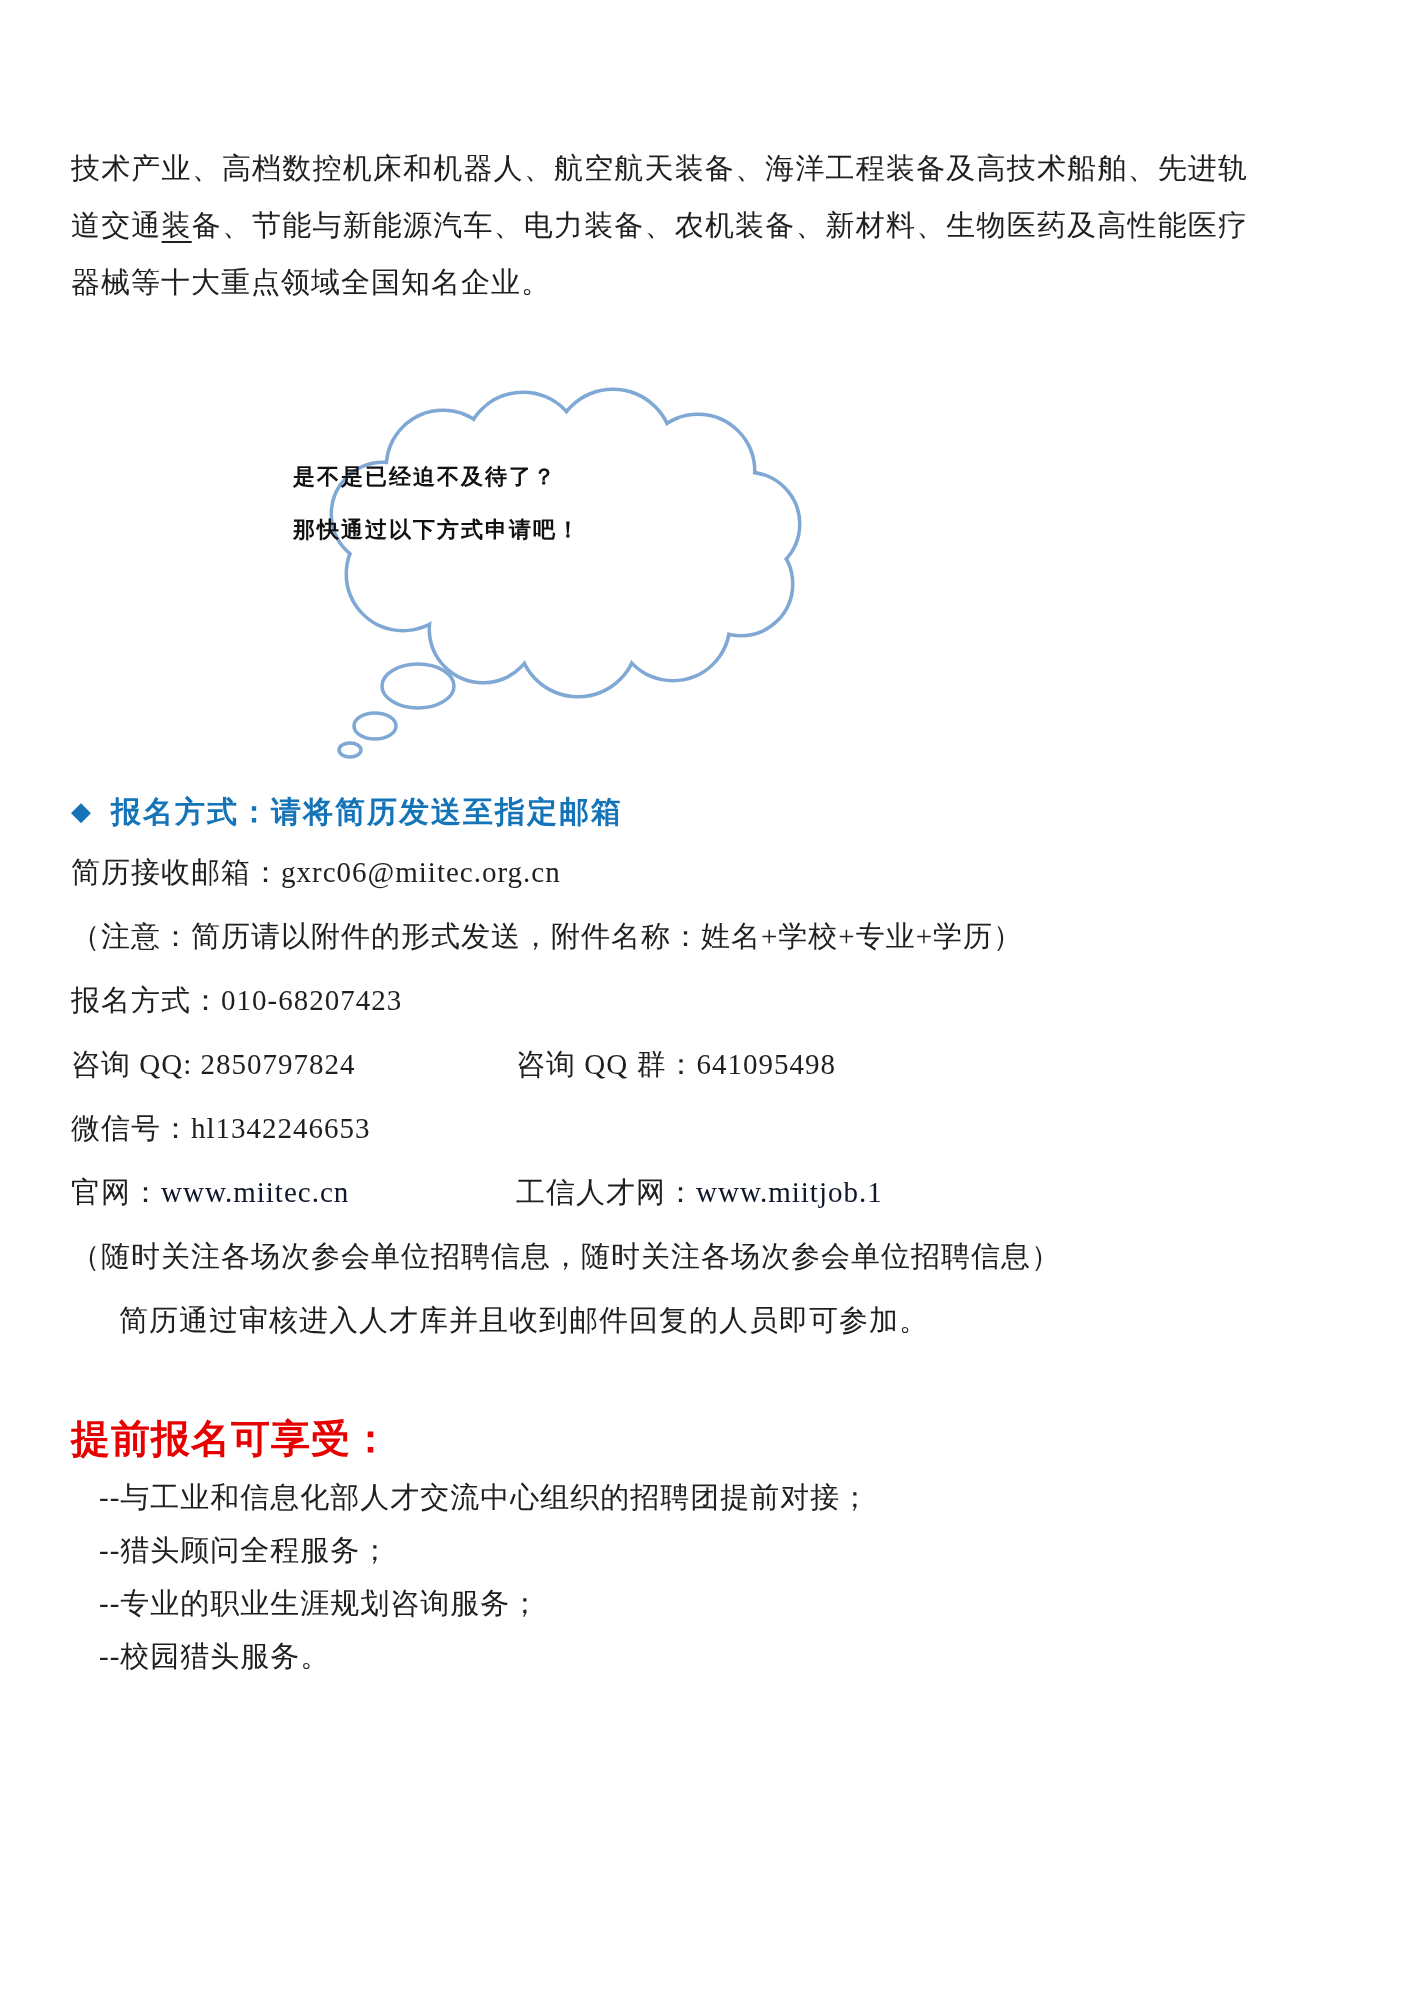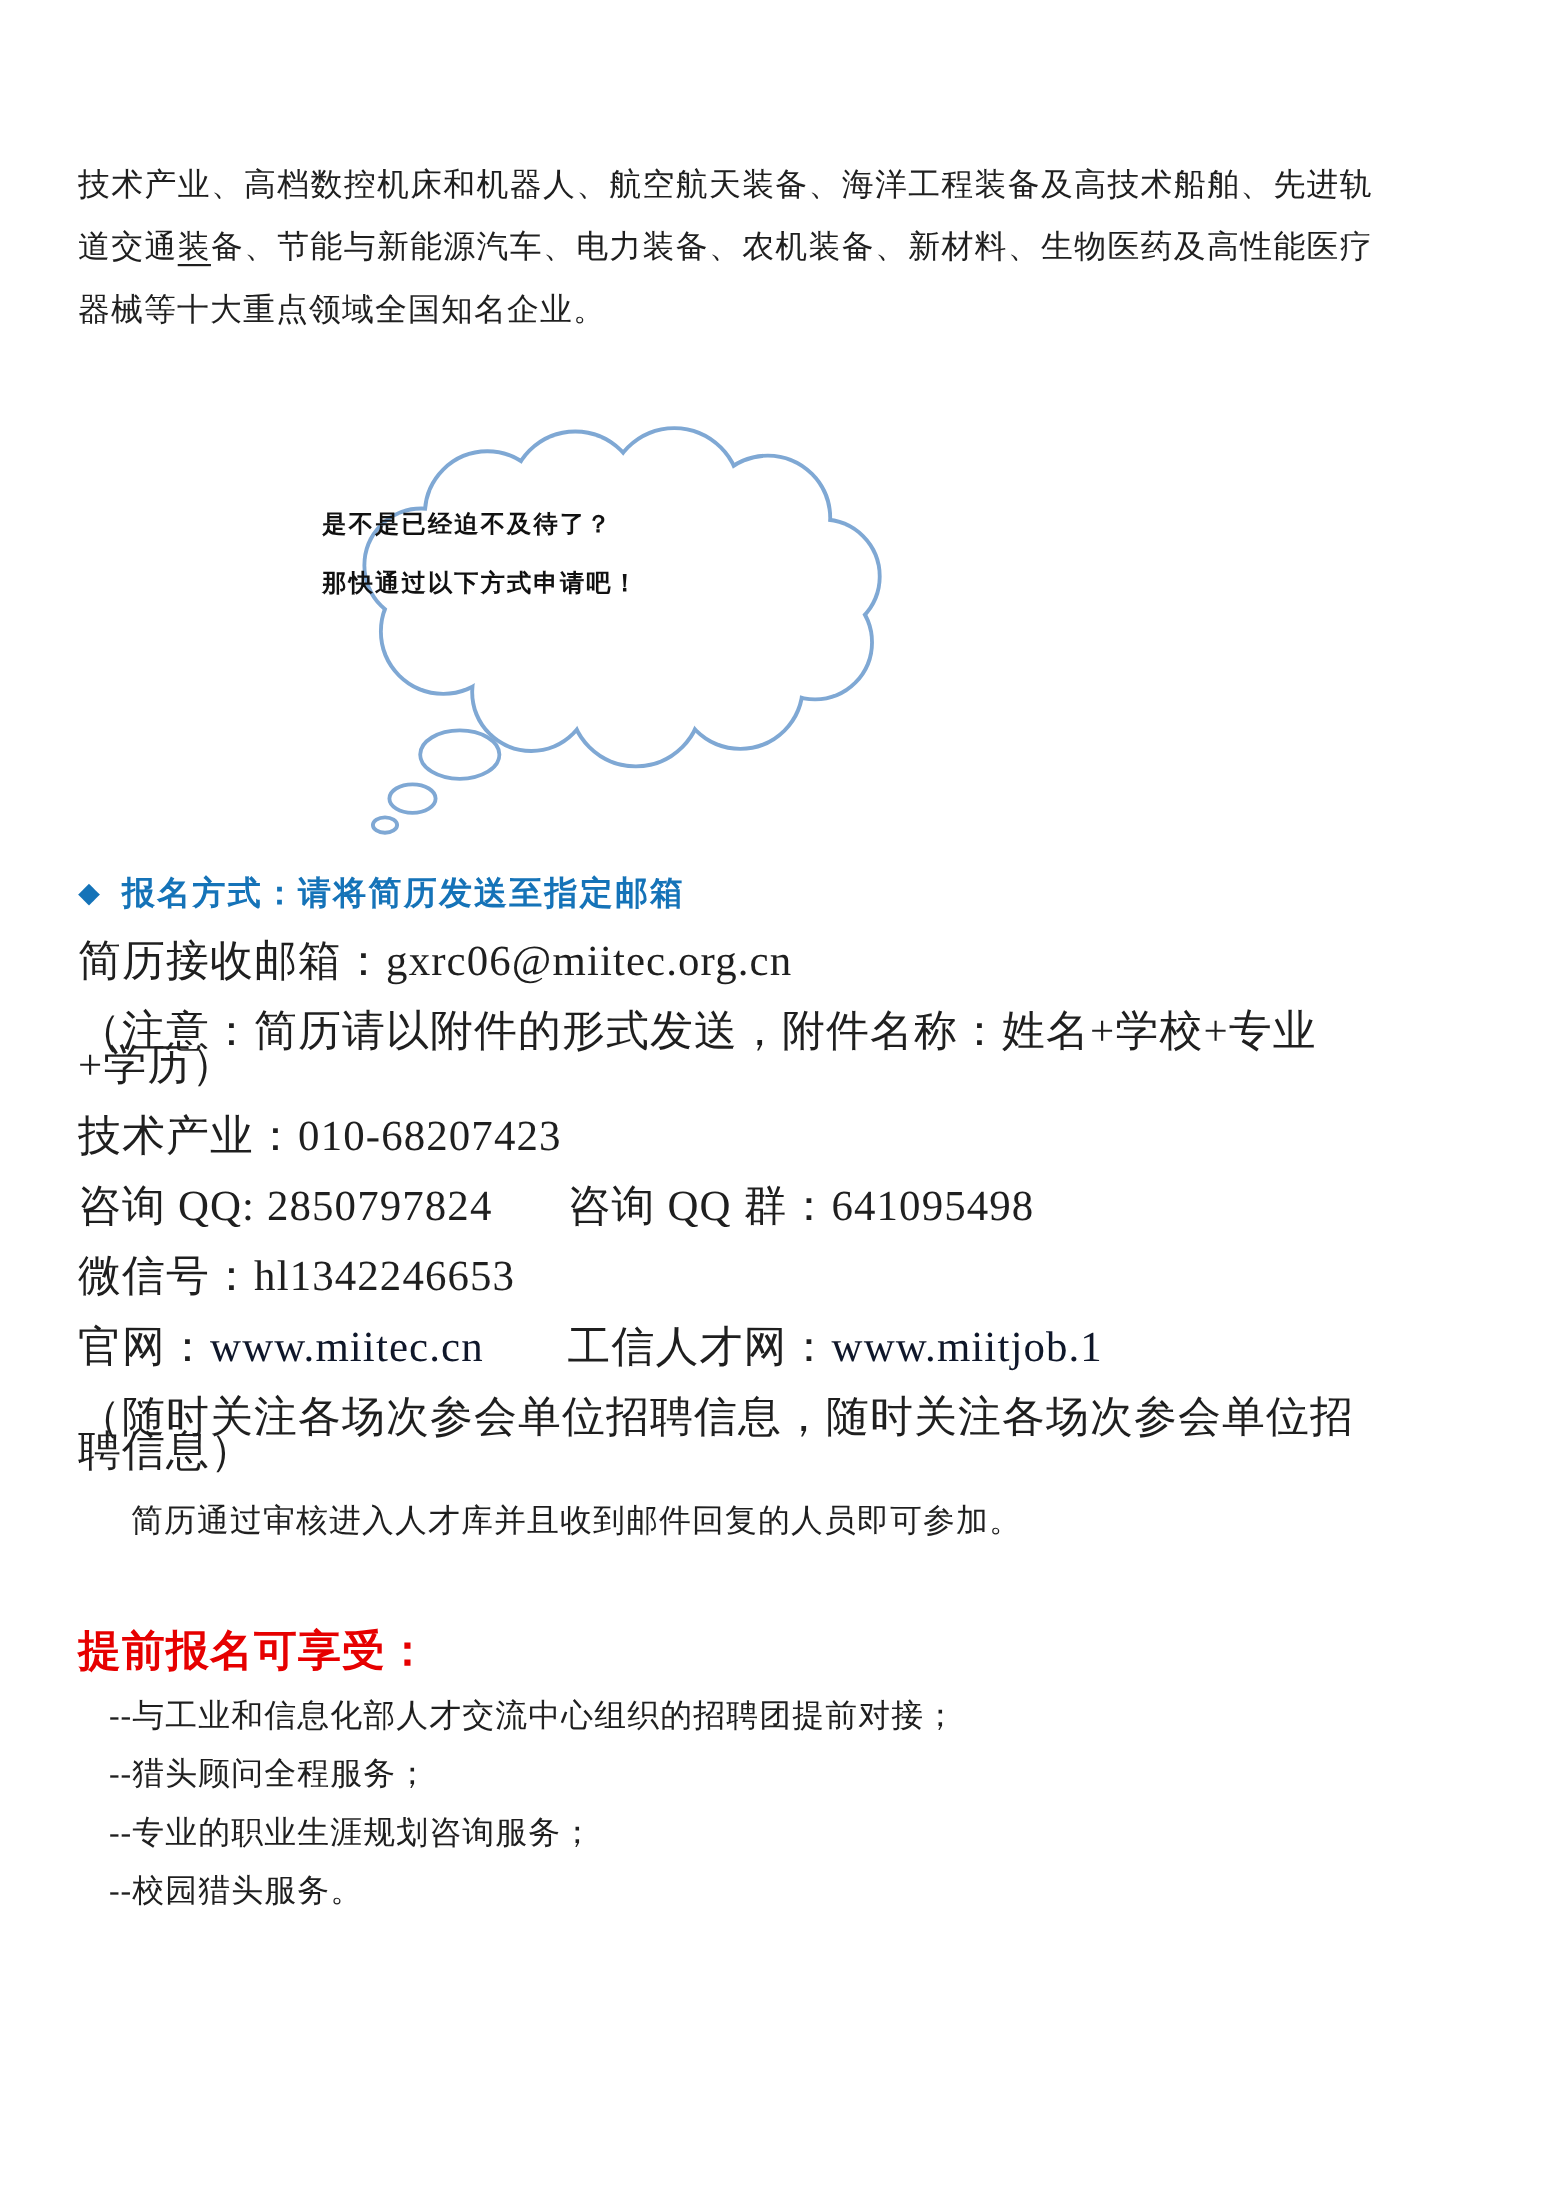--- a/index.html
+++ b/index.html
@@ -27,21 +27,21 @@
   .cloud-line1{top:151px;}
   .cloud-line2{top:221px;}
 
   h2.sec{
     font-size:30px;font-weight:bold;color:#1573b8;
     margin:22px 0 26px;letter-spacing:2px;line-height:38px;
   }
   h2.sec .diamond{font-size:26px;margin-right:18px;vertical-align:2px;color:#1573b8;}
   .sec2{margin-top:68px;}
 
-  .cline{font-size:39px;line-height:31px;margin:18px 0 33px;letter-spacing:1px;}
+  .cline{font-size:29px;line-height:31px;margin:18px 0 33px;letter-spacing:1px;}
   .col1{display:inline-block;min-width:445px;}
   .link{color:#0f172a;text-decoration:none;cursor:pointer;}
 
   .desc{margin:22px 0 0;padding-left:48px;font-size:29px;line-height:31px;letter-spacing:1px;}
 
   .red-head{
     margin:84px 0 24px;font-size:39px;font-weight:bold;
     color:#e60000;letter-spacing:1px;line-height:38px;
   }
   .bitem{font-size:29px;line-height:30px;margin:0 0 23px;padding-left:28px;letter-spacing:1px;}
@@ -97,21 +97,21 @@
       <div class="cloud-text cloud-line1" style="position:absolute;top:151px;">是不是已经迫不及待了？</div>
       <div class="cloud-text cloud-line2" style="position:absolute;top:204px;">那快通过以下方式申请吧！</div>
     </div>
 
     <h2 class="sec"><span class="diamond">◆</span><span>报名方式：请将简历发送至指定邮箱</span></h2>
 
     <p class="cline"><span>简历接收邮箱：</span><span>gxrc06@miitec.org.cn</span></p>
 
     <p class="cline">（注意：简历请以附件的形式发送，附件名称：姓名+学校+专业+学历）</p>
 
-    <p class="cline"><span>技术产业：</span><span>010-68207423</span></p>
+    <p class="cline"><span>报名方式：</span><span>010-68207423</span></p>
 
     <p class="cline"><span class="col1"><span>咨询 QQ: </span><span>2850797824</span></span><span><span>咨询 QQ 群：</span><span>641095498</span></span></p>
 
     <p class="cline"><span>微信号：</span><span>hl1342246653</span></p>
 
     <p class="cline"><span class="col1"><span>官网：</span><span class="link">www.miitec.cn</span></span><span><span>工信人才网：</span><span class="link">www.miitjob.1</span></span></p>
 
     <p class="cline">（随时关注各场次参会单位招聘信息，随时关注各场次参会单位招聘信息）</p>
 
 

